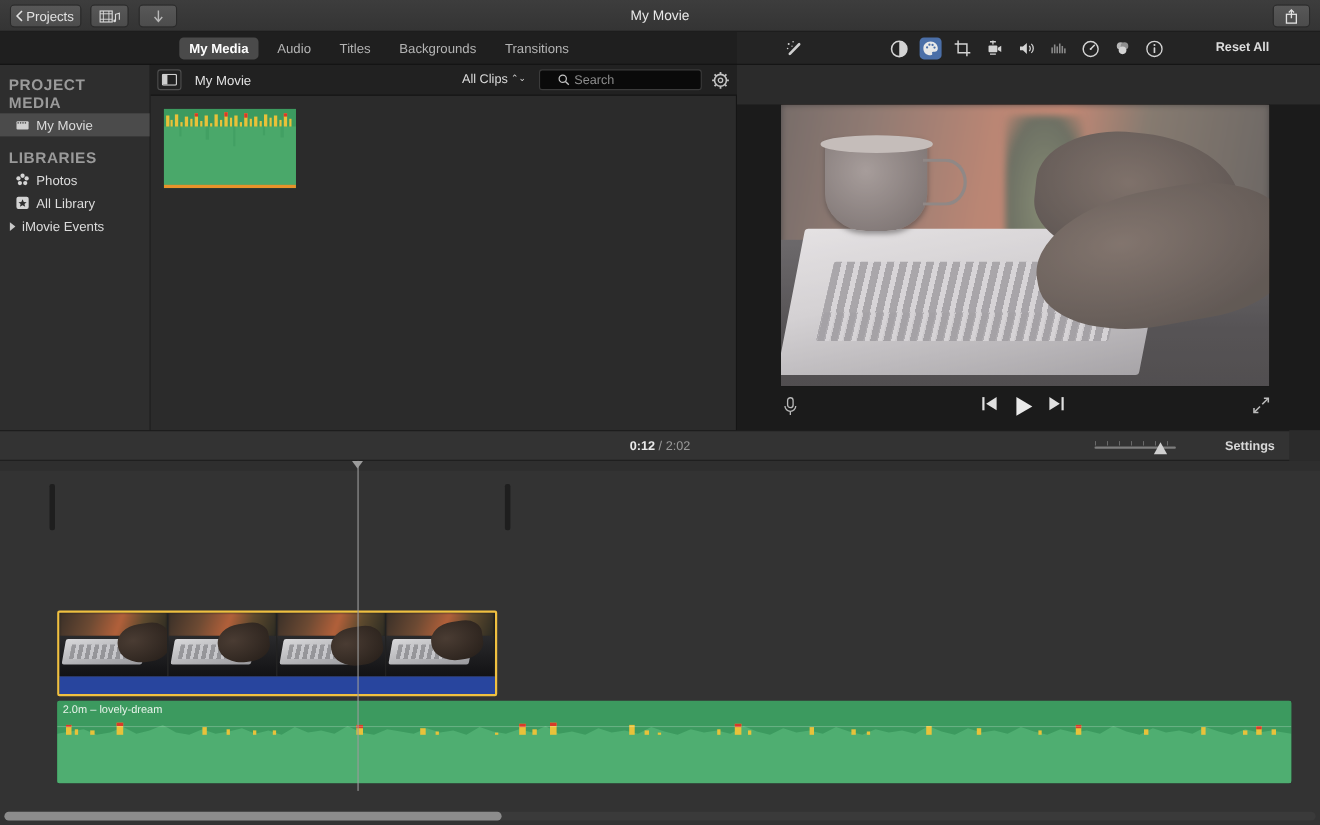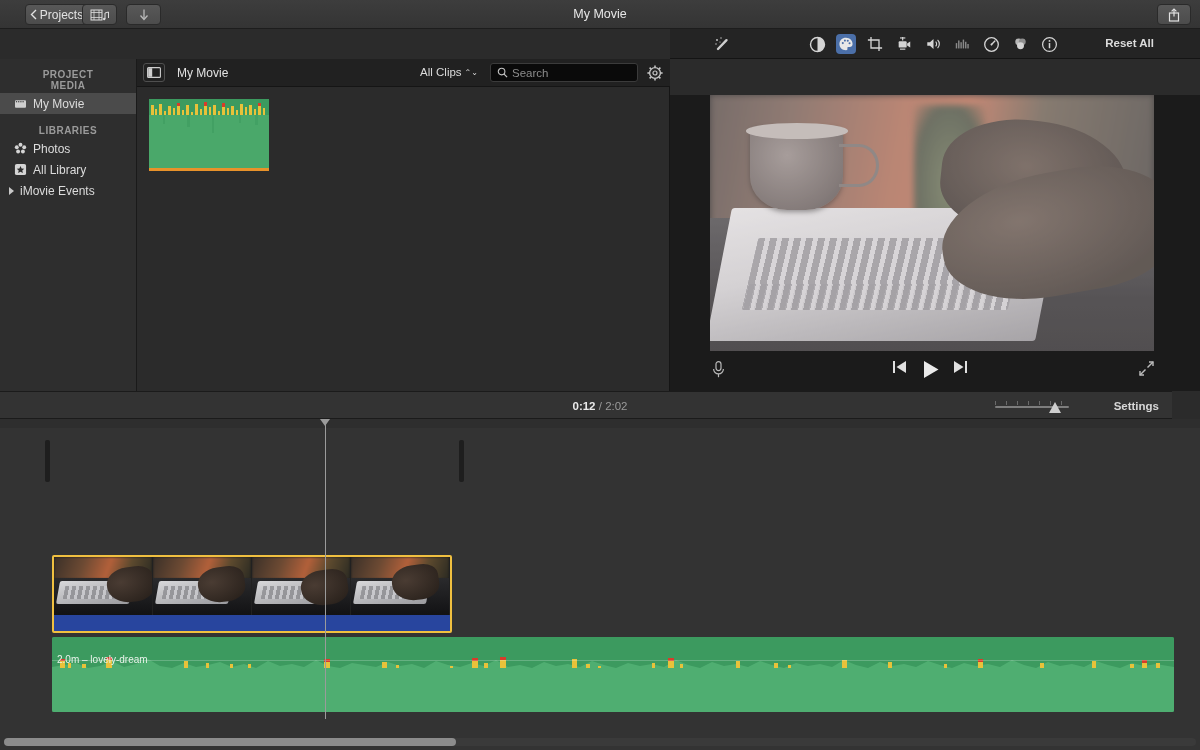--- a/index.html
+++ b/index.html
@@ -17,21 +17,21 @@
     background:linear-gradient(#3d3d3d,#343434);
     border-bottom:1px solid #1d1d1d;
   }
   .tb-btn{
     position:absolute; top:4px; height:21px;
     background:linear-gradient(#585858,#4c4c4c);
     border:1px solid #2a2a2a; border-radius:4px;
     display:flex; align-items:center; justify-content:center;
     color:#e2e2e2; font-size:12px; cursor:default;
   }
-  #btn-projects{ left:25px; width:65px; gap:3px; padding-right:2px;}
+  #btn-projects{ left:9px; width:65px; gap:3px; padding-right:2px;}
   #btn-media{ left:82px; width:35px; }
   #btn-import{ left:126px; width:35px; }
   #btn-share{ left:1157px; width:34px; }
   .win-title{
     position:absolute; left:0; top:0; width:1200px; height:29px;
     line-height:29px; text-align:center; color:#e8e8e8; font-size:12.5px;
   }
 
   
   .tabbar{
@@ -67,37 +67,37 @@
     background:#000;}
   .cc-sat .bar{ position:absolute; left:4px; right:4px; top:6px; height:6px;
     background:linear-gradient(90deg,#8a8a8a,#a8a8a8 35%,#e03b2e 55%,#e0a02e 70%,#4ad04a 82%,#3aa0e0 95%);}
   .cc-wb{ position:absolute; left:412px; top:9px; width:82px; height:18px; border-radius:9px; overflow:hidden;
     background:linear-gradient(90deg,#1f8fe0,#2f73c8 28%,#555 50%,#c49a33 72%,#e8c35a);}
   .reset-lbl{ position:absolute; right:10px; top:12px; font-size:11.5px; color:#dcdcdc; cursor:default;}
 
   
   .sidebar{ position:absolute; left:0; top:59px; width:137px; height:332px;
     background:#2e2e2e; border-right:1px solid #1a1a1a; padding-top:8px;}
-  .sb-head{ padding:2px 24px; font-size:10px; font-weight:bold; color:#9a9a9a; letter-spacing:.5px;text-align:center;}
+  .sb-head{ padding:2px 8px; font-size:14px; font-weight:bold; color:#9a9a9a; letter-spacing:.5px;}
   .sb-item{ display:flex; align-items:center; gap:6px; height:21px; padding-left:14px;
     color:#dcdcdc; font-size:12px; cursor:default;}
   .sb-item.active{ background:#4b4b4b; }
   .sb-spacer{ height:9px; }
 
   
   .browser{ position:absolute; left:137px; top:59px; width:533px; height:332px; background:#2b2b2b;
     border-right:1px solid #151515;}
   .br-bar{ position:relative; width:533px; height:28px; background:#212121; border-bottom:1px solid #151515;}
   .sbtoggle{ position:absolute; left:6px; top:4px; width:22px; height:19px; border:1px solid #4f4f4f;
     border-radius:3px; display:flex; align-items:center; justify-content:center; cursor:default;}
   .br-title{ position:absolute; left:40px; top:7px; font-size:12px; color:#e2e2e2;}
   .allclips{ position:absolute; right:192px; top:7px; font-size:11.5px; color:#dcdcdc; cursor:default;}
   .allclips .chev{ display:inline-block; margin-left:3px; font-size:8px; line-height:8px; vertical-align:1px;}
   .searchbox{ position:absolute; right:32px; top:4px; width:148px; height:19px; background:#0a0a0a;
-    border:1px solid #3b3b3b; border-radius:3px; display:flex; align-items:center; gap:4px; padding-left:6px;}
+    border:1px solid #3b3b3b; border-radius:3px; display:flex; align-items:center; gap:4px; padding-left:16px;}
   .searchbox input{ background:transparent; border:0; outline:0; color:#cfcfcf; font-size:11.5px;
     font-family:"Liberation Sans",sans-serif; width:110px;}
   .searchbox input::placeholder{ color:#8c8c8c;}
   .gear{ position:absolute; right:6px; top:5px; width:18px; height:18px; cursor:default;}
 
   .thumbs{ position:relative; padding:12px; display:flex; gap:14px; }
   .thumb{ position:relative; width:120px; height:72px; cursor:default;}
   .thumb .dur{ position:absolute; left:4px; top:4px; background:#e8e8e8; color:#222;
     font-size:9.5px; padding:1px 4px; border-radius:2px; font-weight:bold; z-index:3;}
   .thumb .strip{ position:absolute; left:0; bottom:0; width:100%; height:4px; background:#e8922a;}
@@ -171,21 +171,21 @@
   .playhead .tri{ position:absolute; left:-5px; top:0; width:0;height:0;
      border-left:5px solid transparent;border-right:5px solid transparent;border-top:7px solid #9b9b9b;}
 
   .vclip{ position:absolute; border:2px solid #f0c040; border-radius:2px; overflow:hidden; cursor:default; z-index:10;}
   .vclip .film{ position:absolute; left:0; top:0; width:100%; height:58px; display:flex; overflow:hidden;}
   .vclip .frame{ position:relative; flex:1; height:58px; overflow:hidden; border-right:1px solid rgba(0,0,0,.35);}
   .vclip .audbar{ position:absolute; left:0; bottom:0; width:100%; height:16px; background:#28459e;}
   .handle{ position:absolute; width:5px; height:42px; background:#1e1e1e; border-radius:2px; top:21px; z-index:11;}
 
   .aclip{ position:absolute; background:#3c9a5f; border-radius:2px; overflow:hidden; cursor:default;}
-  .aclip .lbl{ position:absolute; left:5px; top:17px; font-size:10px; color:#e8f3ea; z-index:4;text-align:center;}
+  .aclip .lbl{ position:absolute; left:5px; top:3px; font-size:10px; color:#e8f3ea; z-index:4;text-align:center;}
   .aclip .wave{ position:absolute; left:0; bottom:0; width:100%; height:100%; }
   .aclip .midline{ position:absolute; left:0; top:30%; width:100%; height:1px; background:rgba(255,255,255,.22);}
   .hscroll{ position:absolute; left:4px; bottom:4px; width:1192px; height:8px;}
   .hscroll .thumbbar{ position:absolute; left:0; top:0; width:452px; height:8px; background:#8c8c8c; border-radius:4px;}
   .hscroll .trackbar{ position:absolute; left:0; top:0; width:1192px; height:8px; background:#3a3a3a; border-radius:4px;}
 </style>
 </head>
 <body>
 
 <div class="app">
@@ -221,20 +221,27 @@
 
     <div class="tb-btn" id="btn-share">
       <svg width="14" height="16" viewBox="0 0 14 16">
         <rect x="2.5" y="6" width="9" height="8" fill="none" stroke="#e2e2e2" stroke-width="1.2"></rect>
         <line x1="7" y1="2" x2="7" y2="9.5" stroke="#e2e2e2" stroke-width="1.2"></line>
         <path d="M4.6 4.4 L7 2 L9.4 4.4" stroke="#e2e2e2" stroke-width="1.2" fill="none"></path>
       </svg>
     </div>
   </div>
 
+  <div class="tabbar">
+    <div class="tab active">My Media</div>
+    <div class="tab">Audio</div>
+    <div class="tab">Titles</div>
+    <div class="tab">Backgrounds</div>
+    <div class="tab">Transitions</div>
+  </div>
 
   <div class="insp-toolbar">
     <div class="ic" style="left:42px">
       <svg width="17" height="17" viewBox="0 0 17 17">
         <line x1="4" y1="13" x2="12.5" y2="4.2" stroke="#cfcfcf" stroke-width="2.4" stroke-linecap="round"></line>
         <circle cx="3" cy="4" r=".9" fill="#cfcfcf"></circle>
           <circle cx="7" cy="2" r=".7" fill="#cfcfcf"></circle>
         <circle cx="2" cy="8" r=".7" fill="#cfcfcf"></circle>
           <circle cx="6" cy="6" r=".6" fill="#cfcfcf"></circle>
       </svg>

